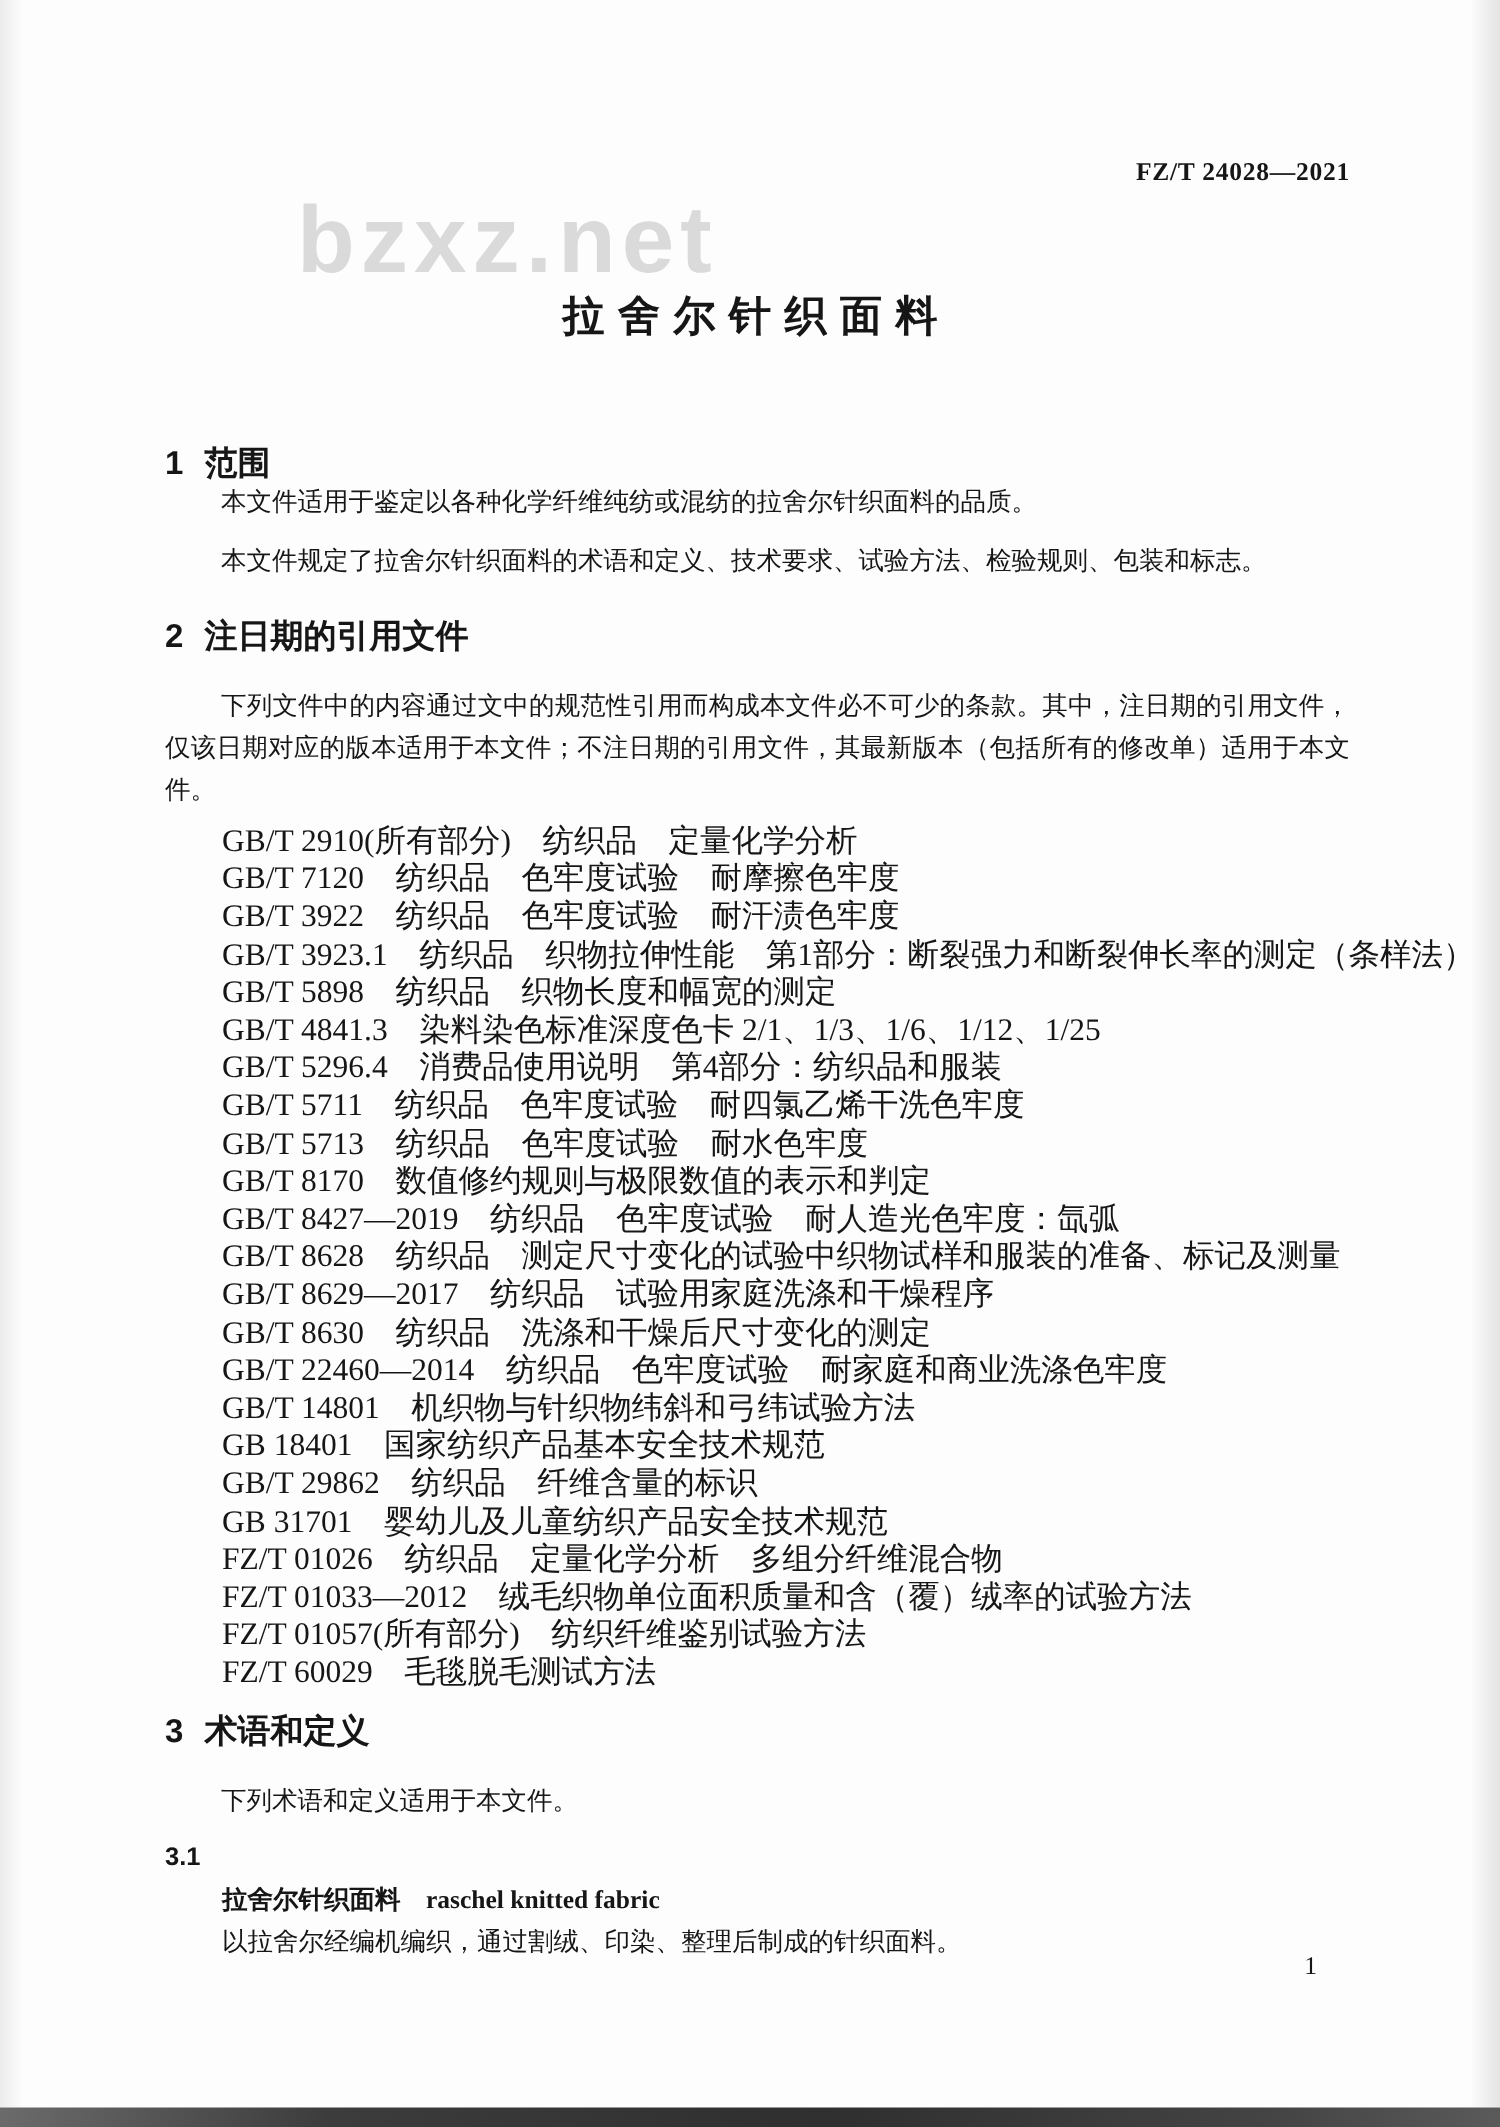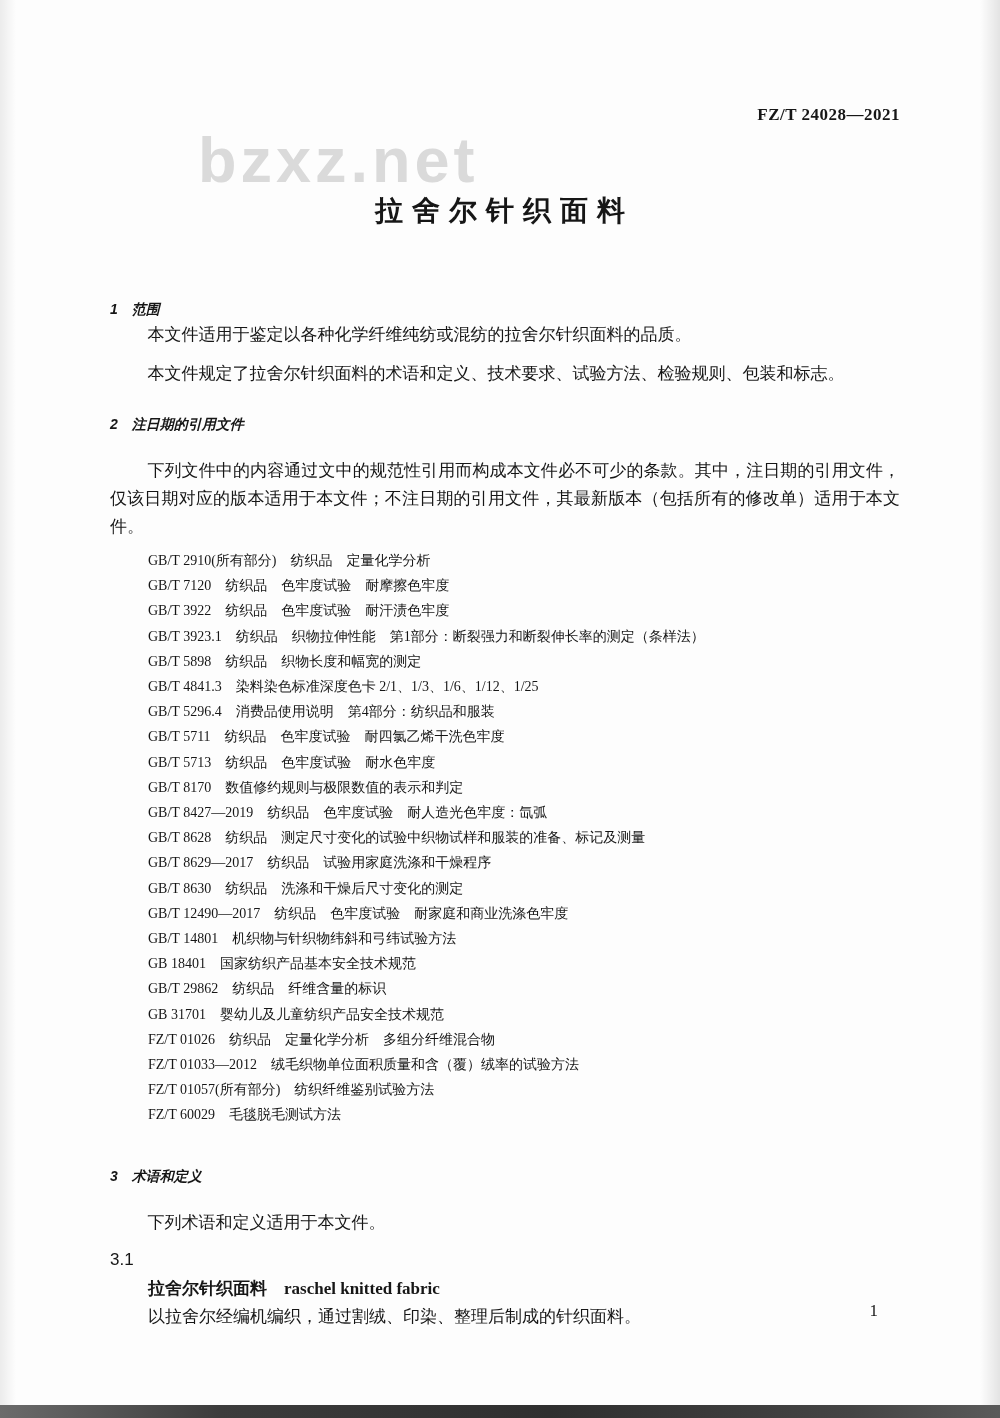--- a/index.html
+++ b/index.html
@@ -40,36 +40,36 @@
     font-family:"Liberation Sans","DejaVu Sans",sans-serif;
     font-weight:bold; font-size:28px; letter-spacing:9px;
     text-indent:9px; 
   }
   .content {
     position:absolute; left:110px; top:0; width:790px;
     font-size:17px; line-height:28px;
   }
   .h {
     font-family:"Liberation Sans","DejaVu Sans",sans-serif;
-    font-weight:bold; font-size:14px; line-height:24px;font-style:italic;
+    font-weight:bold; font-size:22px; line-height:24px;
   }
   .h .num { margin-right:14px; }
   #h1 { margin-top:297px; }
   .para { margin:0; text-indent:2.2em; }
   #p1 { margin-top:11px; }
   #h2 { margin-top:24px; }
   #intro2 { margin-top:21px; text-align:justify; }
-  .refs { margin-top:7px; padding-left:38px; font-size:14px; line-height:25.2px; }
+  .refs { margin-top:7px; padding-left:38px; font-size:21px; line-height:25.2px; }
   .ref-line { white-space:nowrap; }
-  #h3 { margin-top:36px; }
+  #h3 { margin-top:14px; }
   #intro3 { margin-top:21px; }
   .term-num {
     margin-top:11px;
     font-family:"Liberation Sans","DejaVu Sans",sans-serif;
-    font-weight:normal; font-size:17px; line-height:24px;
+    font-weight:bold; font-size:17px; line-height:24px;
   }
   .term-line { margin-top:3px; padding-left:38px; font-weight:bold; }
   .term-line .en { margin-left:1em; font-family:"Liberation Serif",serif; }
   .definition { margin:0; padding-left:38px; }
   .page-number {
     position:absolute; top:1300px; right:122px;
     font-size:17px; line-height:22px;
   }
 </style>
 </head>
@@ -107,21 +107,21 @@
       <div class="ref-line">GB/T 5898　纺织品　织物长度和幅宽的测定</div>
       <div class="ref-line">GB/T 4841.3　染料染色标准深度色卡 2/1、1/3、1/6、1/12、1/25</div>
       <div class="ref-line">GB/T 5296.4　消费品使用说明　第4部分：纺织品和服装</div>
       <div class="ref-line">GB/T 5711　纺织品　色牢度试验　耐四氯乙烯干洗色牢度</div>
       <div class="ref-line">GB/T 5713　纺织品　色牢度试验　耐水色牢度</div>
       <div class="ref-line">GB/T 8170　数值修约规则与极限数值的表示和判定</div>
       <div class="ref-line">GB/T 8427—2019　纺织品　色牢度试验　耐人造光色牢度：氙弧</div>
       <div class="ref-line">GB/T 8628　纺织品　测定尺寸变化的试验中织物试样和服装的准备、标记及测量</div>
       <div class="ref-line">GB/T 8629—2017　纺织品　试验用家庭洗涤和干燥程序</div>
       <div class="ref-line">GB/T 8630　纺织品　洗涤和干燥后尺寸变化的测定</div>
-      <div class="ref-line">GB/T 12490—2017　纺织品　色牢度试验　耐家庭和商业洗涤色牢度</div>
+      <div class="ref-line">GB/T 22460—2014　纺织品　色牢度试验　耐家庭和商业洗涤色牢度</div>
       <div class="ref-line">GB/T 14801　机织物与针织物纬斜和弓纬试验方法</div>
       <div class="ref-line">GB 18401　国家纺织产品基本安全技术规范</div>
       <div class="ref-line">GB/T 29862　纺织品　纤维含量的标识</div>
       <div class="ref-line">GB 31701　婴幼儿及儿童纺织产品安全技术规范</div>
       <div class="ref-line">FZ/T 01026　纺织品　定量化学分析　多组分纤维混合物</div>
       <div class="ref-line">FZ/T 01033—2012　绒毛织物单位面积质量和含（覆）绒率的试验方法</div>
       <div class="ref-line">FZ/T 01057(所有部分)　纺织纤维鉴别试验方法</div>
       <div class="ref-line">FZ/T 60029　毛毯脱毛测试方法</div>
     </div>
 

